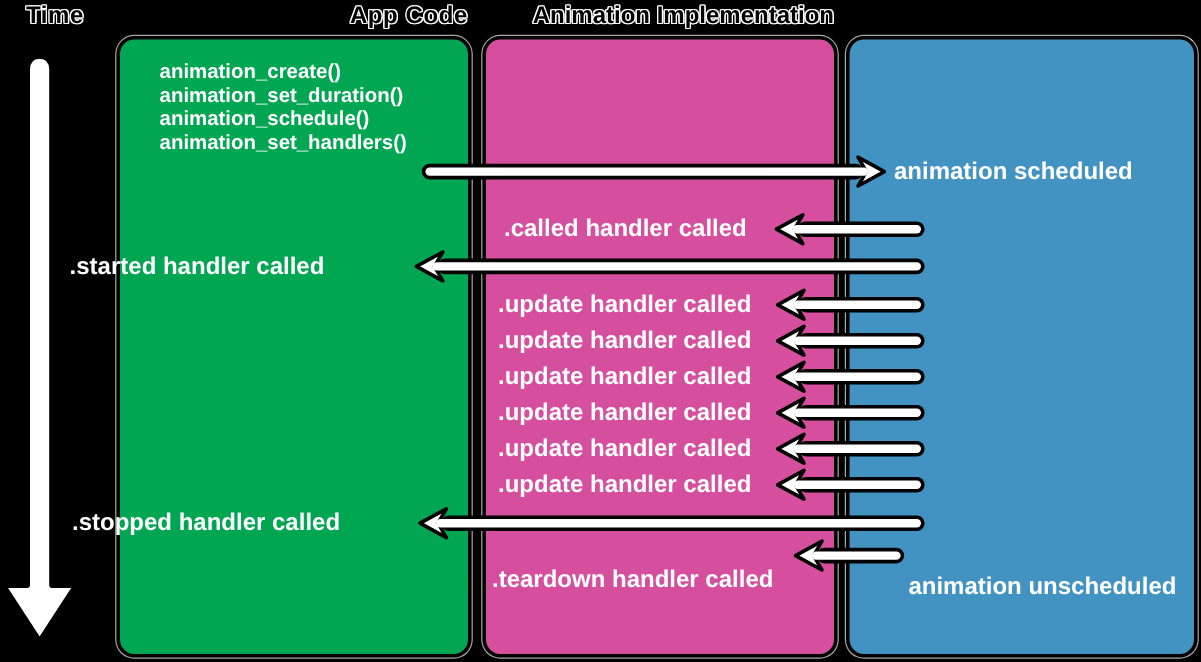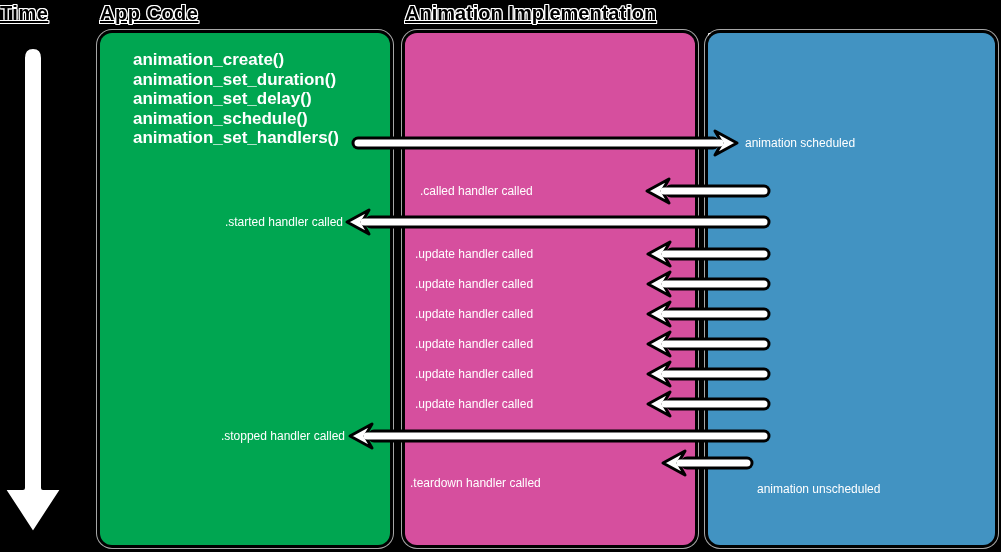--- a/index.html
+++ b/index.html
@@ -9,61 +9,60 @@
     height: 552px;
     background: #000;
     overflow: hidden;
     font-family: "Liberation Sans", "DejaVu Sans", sans-serif;
   }
   .col-header {
     position: absolute;
     top: 1px;
     height: 24px;
     line-height: 24px;
-    text-align: left;
+    text-align: right;
     font-size: 20px;
     font-weight: bold;
     letter-spacing: 0.5px;
     color: #000;
     text-shadow:
       -1px -1px 0 #fff, 1px -1px 0 #fff, -1px 1px 0 #fff, 1px 1px 0 #fff,
       -1px 0 0 #fff, 1px 0 0 #fff, 0 -1px 0 #fff, 0 1px 0 #fff;
     white-space: nowrap;
-    text-decoration: underline;
   }
   .box {
     position: absolute;
     top: 33px;
     height: 512px;
     border-radius: 12px;
     box-shadow: 0 0 0 3px #000, 0 0 0 4px rgba(255,255,255,0.65);
   }
   .label {
     position: absolute;
     height: 20px;
     line-height: 20px;
-    font-size: 12px;
-    font-weight: normal;
+    font-size: 20px;
+    font-weight: bold;
     color: #fff;
     white-space: nowrap;
   }
   .fn-list {
     position: absolute;
     left: 133px;
     top: 50px;
     width: 266px;
   }
   .fn-list > div {
     font-size: 17px;
     font-weight: bold;
     color: #fff;
     line-height: 19.5px;
     white-space: nowrap;
   }
-  .right-align { text-align: right; }
+  .right-align { text-align: left; }
   .harrow { position: absolute; }
   .harrow svg { display: block; }
   svg { overflow: visible; }
 </style>
 </head>
 <body>
 
 <div class="canvas">
 
   <div class="col-header" style="left:0; width:70px;">Time</div>
@@ -75,21 +74,20 @@
     <path d="M 23 16 Q 23 5 33 5 Q 43 5 43 16 L 43 446 L 63 446 L 33 492 L 3 446 L 23 446 Z" fill="#ffffff" stroke="#000000" stroke-width="4" stroke-linejoin="round"></path>
   </svg>
 
   <div class="box" style="left: 100px; width: 290px; background: rgb(0, 166, 81);"></div>
   <div class="box" style="left: 405px; width: 290px; background: rgb(214, 79, 158);"></div>
   <div class="box" style="left: 708px; width: 287px; background: rgb(66, 147, 194);"></div>
 
   <div class="fn-list">
     <div>animation_create()</div>
     <div>animation_set_duration()</div>
-    <div>animation_set_delay()</div>
     <div>animation_schedule()</div>
     <div>animation_set_handlers()</div>
   </div>
 
   <div class="label right-align" style="left:58px; width:285px; top:212px;">.started handler called</div>
   <div class="label right-align" style="left:60px; width:285px; top:426px;">.stopped handler called</div>
 
   <div class="label" style="left:420px; top:181px;">.called handler called</div>
   <div class="label" style="left:415px; top:244px;">.update handler called</div>
   <div class="label" style="left:415px; top:274px;">.update handler called</div>

